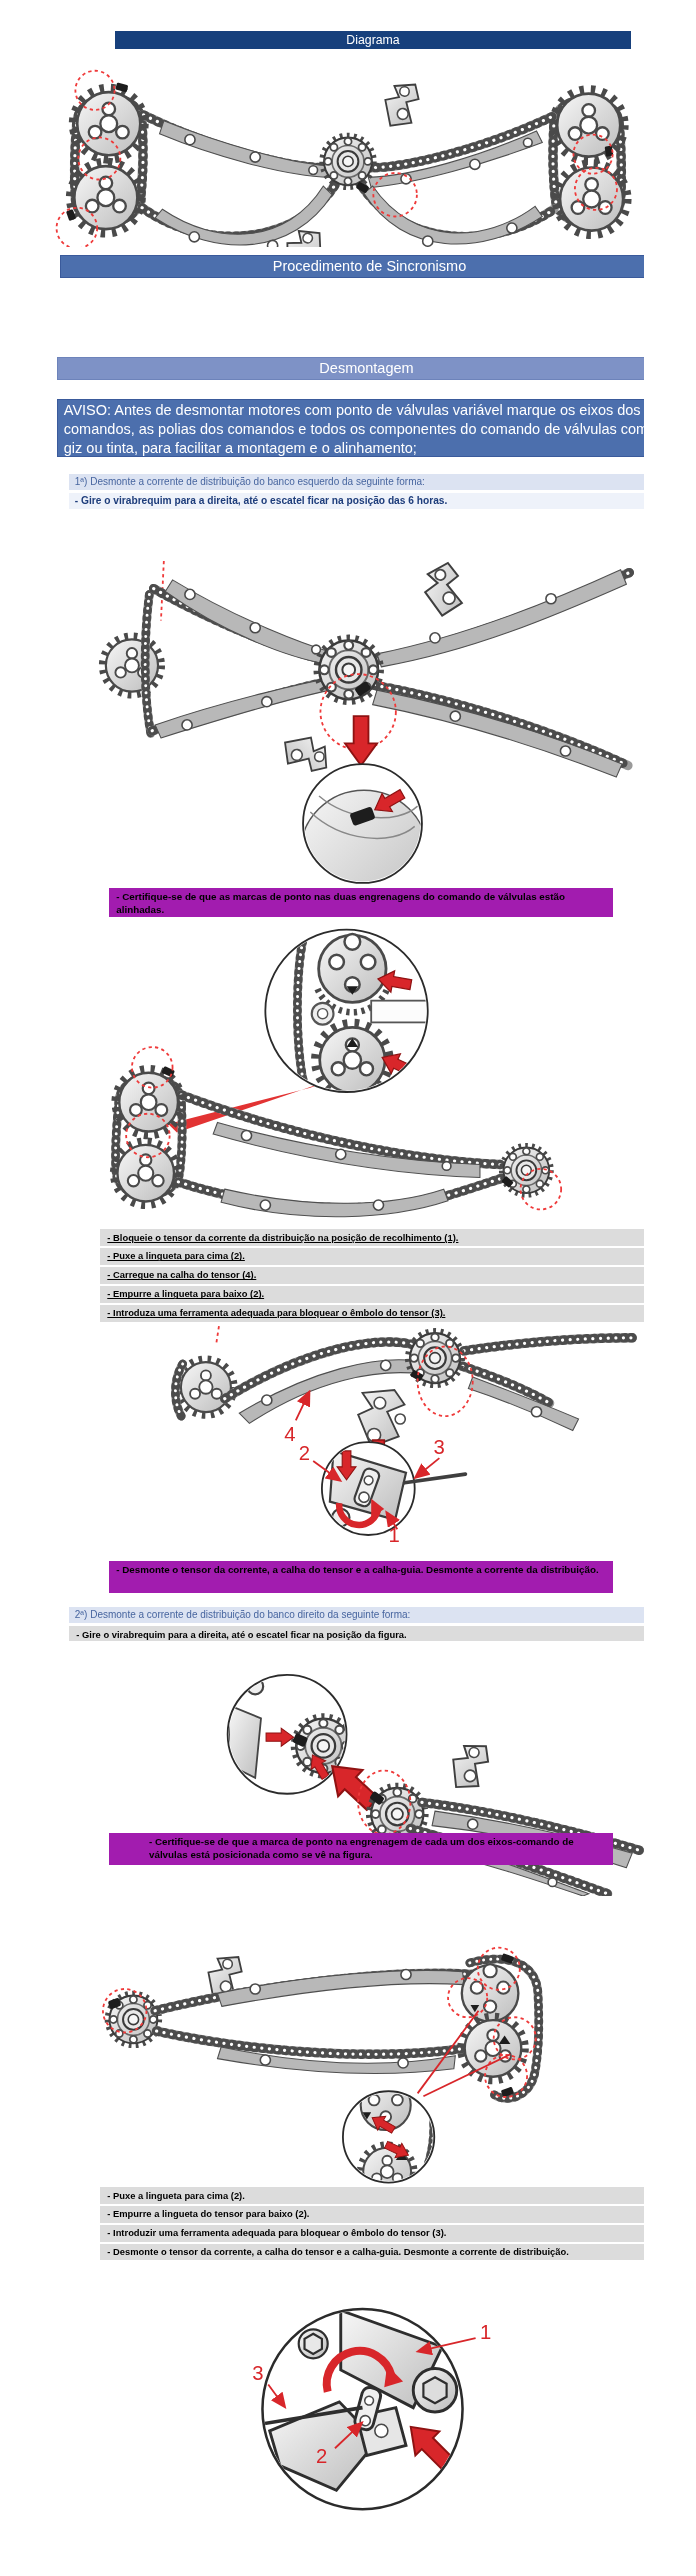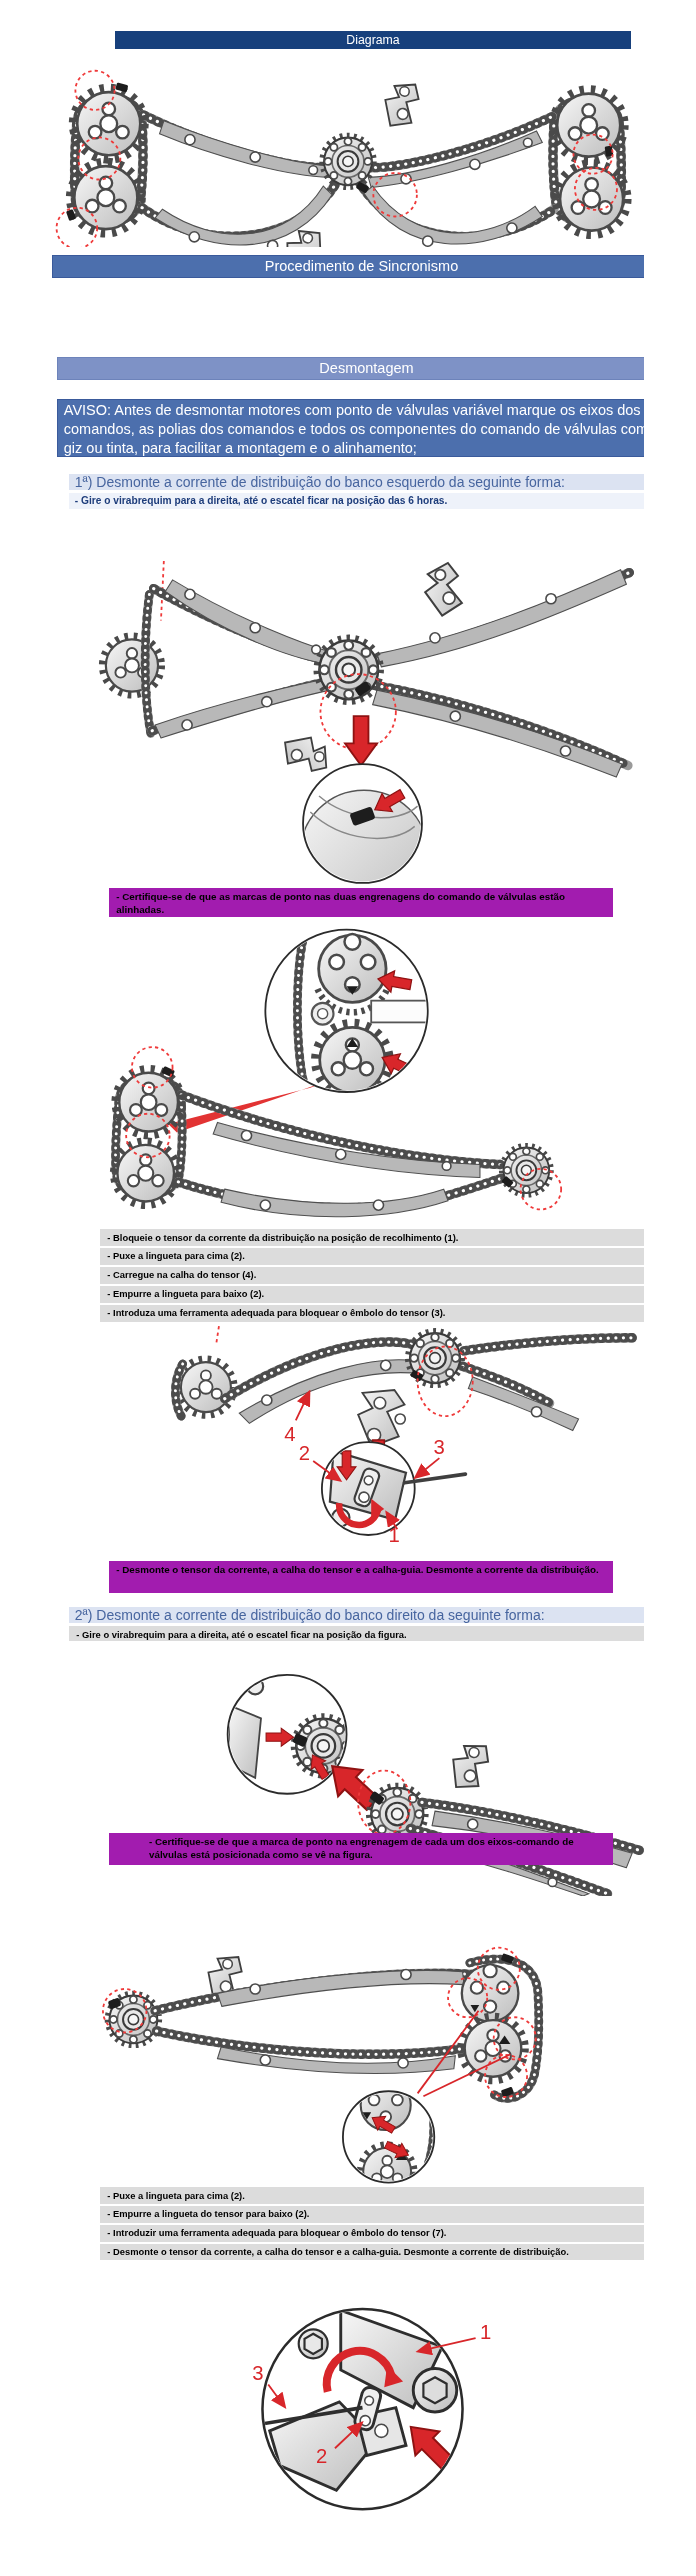--- a/index.html
+++ b/index.html
@@ -8,21 +8,21 @@
 
   .abs{position:absolute;box-sizing:border-box;}
 
   .banner-dark{background:#17407c;color:#fff;text-align:center;font-size:12.3px;line-height:18px;}
   .banner-mid{background:#4c6fad;border:1.5px solid #3a5a9b;color:#fff;text-align:center;
               font-size:14.5px;line-height:20.3px;}
   .banner-light{background:#7e92c6;border:1.5px solid #6d83ba;color:#fff;text-align:center;
               font-size:14.5px;line-height:20.3px;}
   .bluebox{background:#4c6fad;border:1.5px solid #3a5a9b;color:#fff;font-size:14.5px;
            line-height:19px;padding:0.7px 5.8px;text-align:left;}
-  .steplabel{background:#dce3f2;color:#47659f;font-size:14px;line-height:14.5px;padding:0.7px 5.8px;}
+  .steplabel{background:#dce3f2;color:#47659f;font-size:10px;line-height:14.5px;padding:0.7px 5.8px;}
   .stepbullet-blue{background:#eef2fa;color:#1e3d7b;font-weight:bold;font-size:10.2px;
            line-height:14.5px;padding:0.7px 5.8px;}
   .graynote{background:#a21caf;color:#000;font-weight:bold;font-size:9.8px;line-height:13.8px;
            padding:1.5px 7.3px;}
   .grayrow{background:#dcdcdc;color:#000;font-weight:bold;font-size:9.4px;line-height:13.8px;
            padding:1.5px 7.3px;margin-bottom:2.2px;}
   .grayrow.tall{line-height:13px;}
 
   svg{display:block;}
   .hole{fill:#fff;stroke:#4a4a4a;stroke-width:2.2;}
@@ -148,21 +148,21 @@
     <g>
       <circle class="rdash" cx="131" cy="124" r="27"></circle>
       <circle class="rdash" cx="137" cy="218" r="29"></circle>
       <circle class="rdash" cx="106" cy="314" r="28"></circle>
       <circle class="rdash" cx="545" cy="268" r="30"></circle>
       <circle class="rdash" cx="818" cy="212" r="27"></circle>
       <circle class="rdash" cx="822" cy="260" r="29"></circle>
     </g>
   </svg>
 
-  <div class="abs banner-mid" style="left:52px;top:255px;width:619px;height:23px;">
+  <div class="abs banner-mid" style="left:60px;top:255px;width:619px;height:23px;">
     <span>Procedimento de Sincronismo</span>
   </div>
 
 
   <div class="abs banner-light" style="left:57px;top:357px;width:619px;height:23px;">
     <span>Desmontagem</span>
   </div>
 
   <div class="abs bluebox" style="left:57px;top:399px;width:619px;height:58px;">
     <span>AVISO: Antes de desmontar motores com ponto de válvulas variável marque os eixos dos comandos, as polias dos comandos e todos os componentes do comando de válvulas com giz ou tinta, para facilitar a montagem e o alinhamento;</span>
@@ -285,21 +285,21 @@
       </g>
     <use href="#g-crank" transform="translate(726,1614) scale(1.05)"></use>
     <g transform="translate(700,1630) rotate(40)">
         <rect x="-7" y="-5" width="14" height="10" rx="2" class="blk"></rect>
       </g>
     <circle class="rdash" cx="210" cy="1472" r="28"></circle>
     <circle class="rdash" cx="204" cy="1566" r="30"></circle>
     <circle class="rdash" cx="746" cy="1640" r="28"></circle>
   </svg>
 
-  <div class="abs" style="left:100px;top:1229px;width:556px;">
+  <div class="abs" style="left:100px;top:1229px;width:556px;text-decoration:underline;">
     <div class="grayrow">- Bloqueie o tensor da corrente da distribuição na posição de recolhimento (1).</div>
     <div class="grayrow">- Puxe a lingueta para cima (2).</div>
     <div class="grayrow">- Carregue na calha do tensor (4).</div>
     <div class="grayrow">- Empurre a lingueta para baixo (2).</div>
     <div class="grayrow">- Introduza uma ferramenta adequada para bloquear o êmbolo do tensor (3).</div>
   </div>
 
   <svg class="abs" style="left:0;top:1324px;" width="696" height="219" viewBox="0 1825 960 302">
     <path class="rdash" d="M302,1828 L298,1854"></path>
     <use href="#g-sprocket" transform="translate(284,1912) scale(1.15)"></use>
@@ -472,21 +472,21 @@
         <path d="M554,2966 l8,12 -16,0 z" class="blk"></path>
         <use href="#p-arrow" transform="translate(528,2928) rotate(210) scale(0.85)"></use>
         <use href="#p-arrow" transform="translate(548,2964) rotate(25) scale(0.85)"></use>
       </g>
     </g>
   </svg>
 
   <div class="abs" style="left:100px;top:2187px;width:556px;">
     <div class="grayrow">- Puxe a lingueta para cima (2).</div>
     <div class="grayrow">- Empurre a lingueta do tensor para baixo (2).</div>
-    <div class="grayrow">- Introduzir uma ferramenta adequada para bloquear o êmbolo do tensor (7).</div>
+    <div class="grayrow">- Introduzir uma ferramenta adequada para bloquear o êmbolo do tensor (3).</div>
     <div class="grayrow tall">- Desmonte o tensor da corrente, a calha do tensor e a calha-guia. Desmonte a corrente de distribuição.</div>
   </div>
 
   <svg class="abs" style="left:0;top:2306px;" width="696" height="212" viewBox="0 3180 960 292">
     <clipPath id="c7">
         <circle cx="500" cy="3322" r="136"></circle>
       </clipPath>
     <g>
       <circle class="mag" cx="500" cy="3322" r="138" style="stroke-width:3.5"></circle>
       <g clip-path="url(#c7)">

